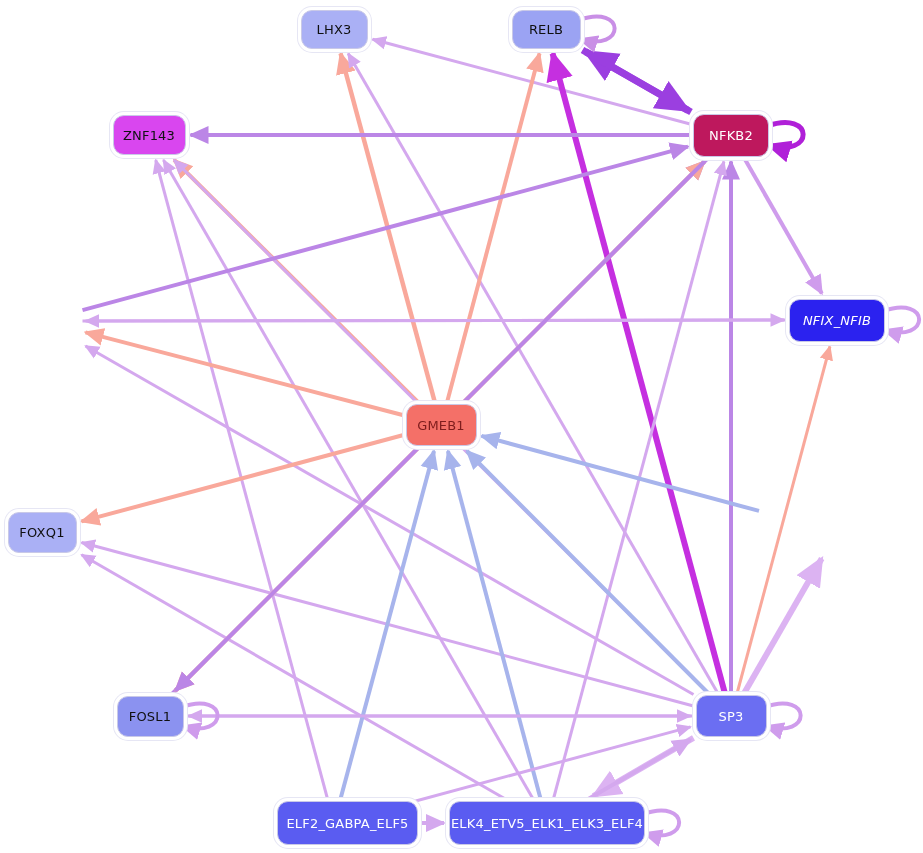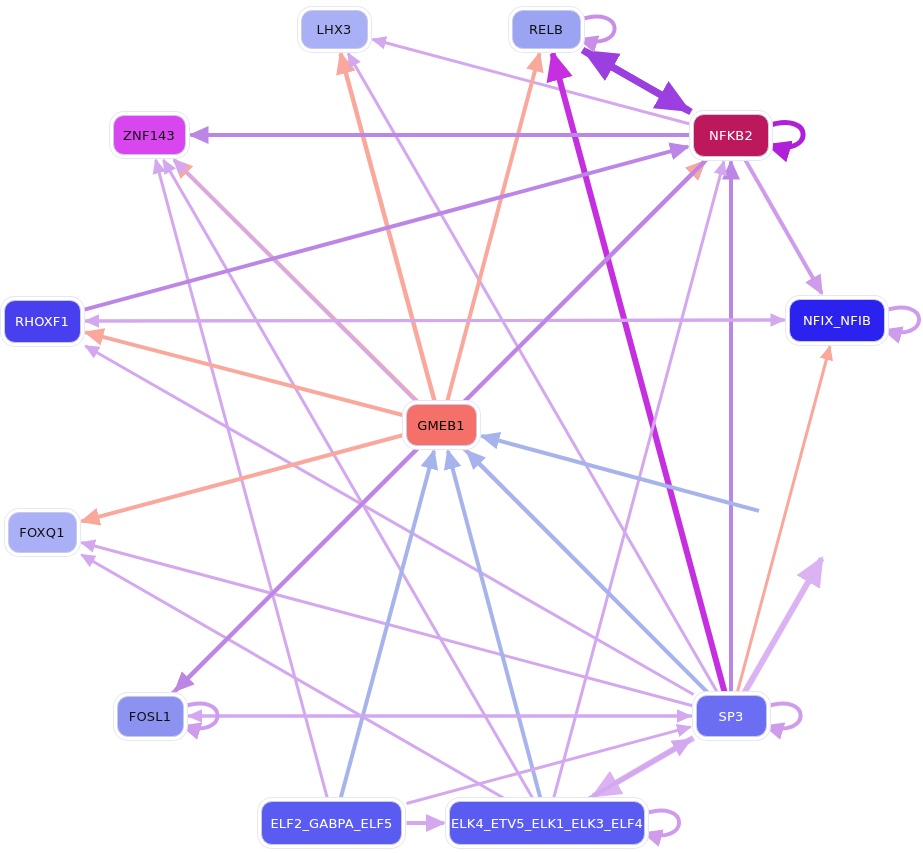--- a/index.html
+++ b/index.html
@@ -225,37 +225,34 @@
     </div>
     <div class="node" style="left: 511.5px; top: 9.5px; width: 69px; height: 39px; background: rgb(155, 163, 243); color: rgb(16, 16, 16);">
       <span class="node-label">RELB</span>
     </div>
     <div class="node" style="left: 112.5px; top: 115px; width: 73px; height: 40px; background: #d946ef; color: rgb(16, 16, 16);">
       <span class="node-label">ZNF143</span>
     </div>
     <div class="node" style="left: 693px; top: 113.5px; width: 76px; height: 43px; background: #be185d; color: rgb(255, 255, 255);">
       <span class="node-label">NFKB2</span>
     </div>
-    <div class="node" style="left: 3.5px; top: 299.5px; width: 77px; height: 43px; background: rgb(72, 64, 238); color: rgb(255, 255, 255);">
-      <span class="node-label">RHOXF1</span>
-    </div>
-    <div class="node" style="left: 789px; top: 298.5px; width: 96px; height: 43px; background: rgb(43, 34, 239); color: rgb(255, 255, 255);">
+    <div class="node" style="left: 789px; top: 298.5px; width: 96px; height: 43px; background: rgb(43, 34, 239); color: rgb(255, 255, 255); font-style: italic;">
       <span class="node-label">NFIX_NFIB</span>
     </div>
-    <div class="node" style="left: 405.5px; top: 404px; width: 71px; height: 42px; background: rgb(244, 112, 104); color: #000000;">
+    <div class="node" style="left: 405.5px; top: 404px; width: 71px; height: 42px; background: rgb(244, 112, 104); color: #7f1d1d;">
       <span class="node-label">GMEB1</span>
     </div>
     <div class="node" style="left: 7.5px; top: 511.5px; width: 69px; height: 41px; background: rgb(170, 176, 245); color: rgb(16, 16, 16);">
       <span class="node-label">FOXQ1</span>
     </div>
     <div class="node" style="left: 116.5px; top: 695.5px; width: 67px; height: 41px; background: rgb(139, 146, 240); color: rgb(16, 16, 16);">
       <span class="node-label">FOSL1</span>
     </div>
     <div class="node" style="left: 695.5px; top: 695px; width: 71px; height: 42px; background: rgb(107, 110, 242); color: rgb(255, 255, 255);">
       <span class="node-label">SP3</span>
     </div>
-    <div class="node" style="left: 261px; top: 801px; width: 141px; height: 44px; background: rgb(90, 92, 241); color: rgb(255, 255, 255);">
+    <div class="node" style="left: 277px; top: 801px; width: 141px; height: 44px; background: rgb(90, 92, 241); color: rgb(255, 255, 255);">
       <span class="node-label">ELF2_GABPA_ELF5</span>
     </div>
     <div class="node" style="left: 449px; top: 801px; width: 196px; height: 44px; background: rgb(90, 92, 241); color: rgb(255, 255, 255);">
       <span class="node-label">ELK4_ETV5_ELK1_ELK3_ELF4</span>
     </div>
   </div>
 
 </body></html>

